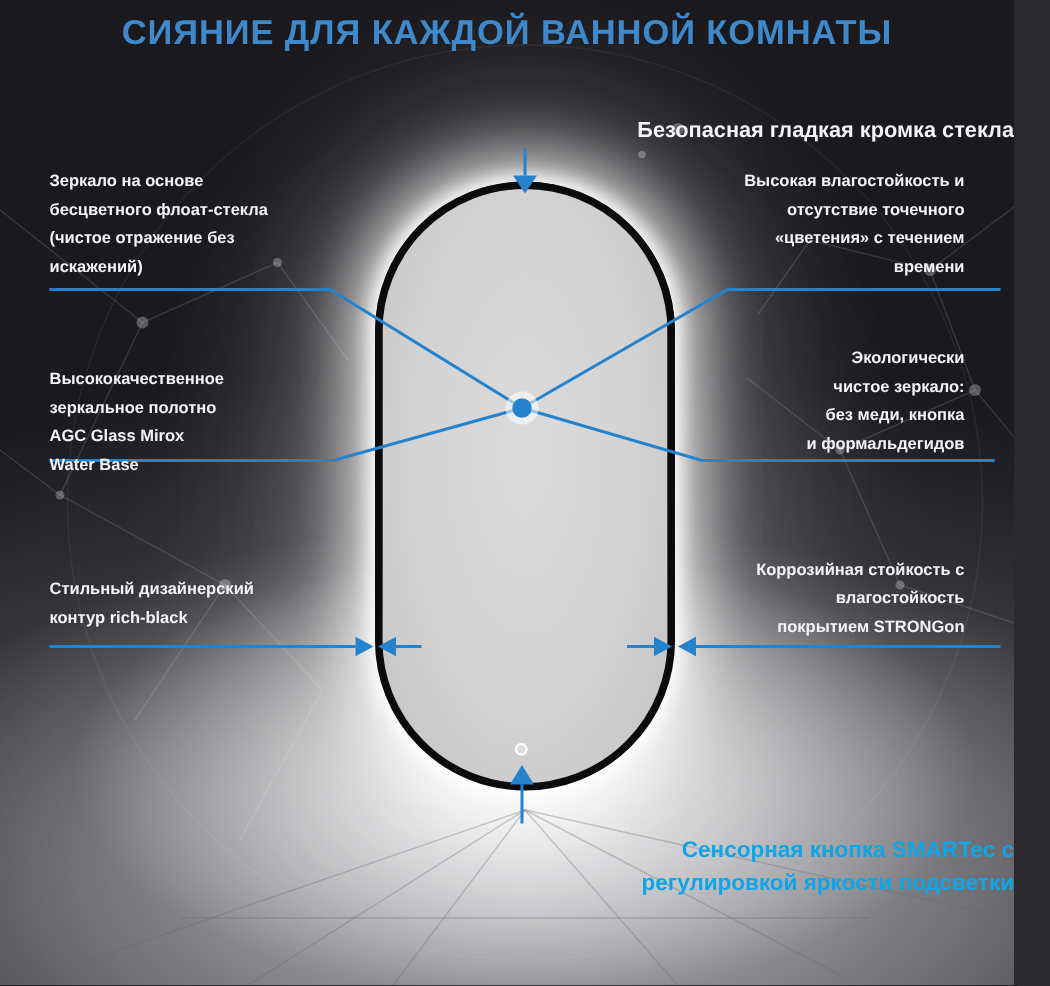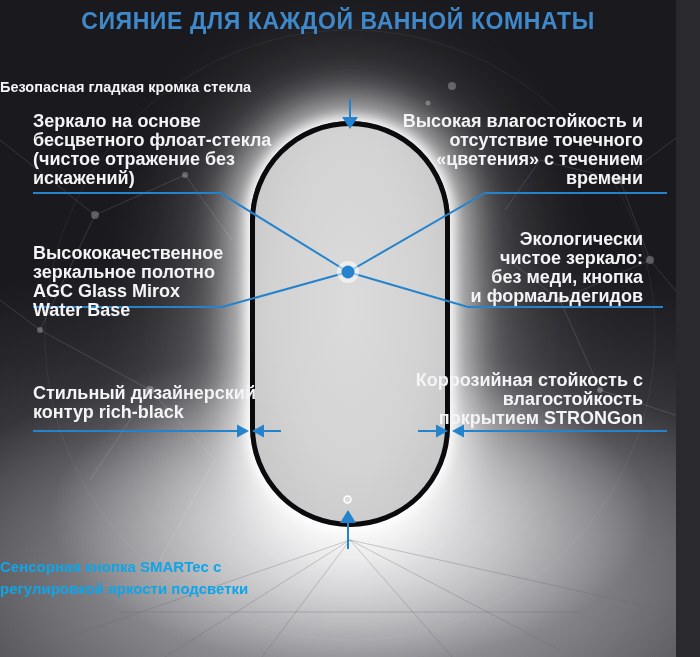--- a/index.html
+++ b/index.html
@@ -41,24 +41,24 @@
   .connectors .blue{stroke:var(--accent);stroke-width:2;fill:none;}
   .connectors .blue-fill{fill:var(--accent);stroke:none;}
   .connectors .fan{stroke:rgba(105,104,110,0.32);stroke-width:1;fill:none;}
   
   .title{
     position:absolute;left:0;right:0;top:8px;z-index:6;text-align:center;
     color:var(--title-color);font-size:23px;font-weight:800;letter-spacing:0.6px;
   }
   .callout{
     position:absolute;z-index:6;color:var(--text-color);
-    font-size:18px;font-weight:700;line-height:19px;white-space:pre-line;
+    font-size:11px;font-weight:700;line-height:19px;white-space:pre-line;
   }
   .callout.right{text-align:right;}
-  .callout.center{left:0;right:0;text-align:left;}
+  .callout.center{left:0;right:0;text-align:right;}
   #co-top{top:78px;font-size:14.5px;}
   #co-left-top{left:33px;top:112px;}
   #co-left-mid{left:33px;top:244px;}
   #co-left-bot{left:33px;top:384px;}
   #co-right-top{right:33px;top:112px;}
   #co-right-mid{right:33px;top:230px;}
   #co-right-bot{right:33px;top:371px;}
   #co-bottom{top:556px;font-size:15px;line-height:22px;color:#0ea5e9;}
 </style>
 </head>

